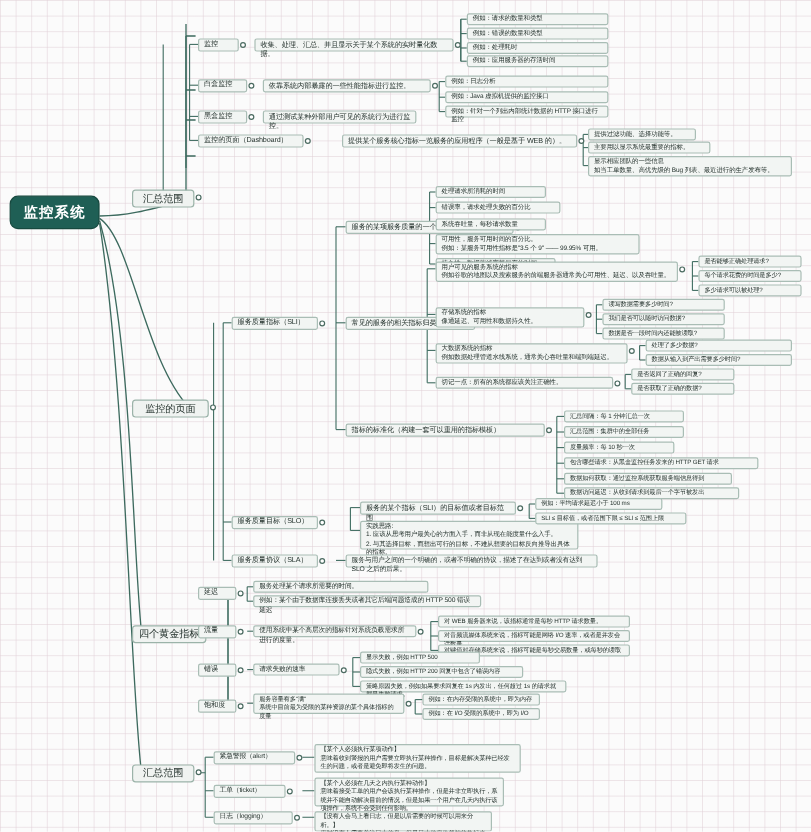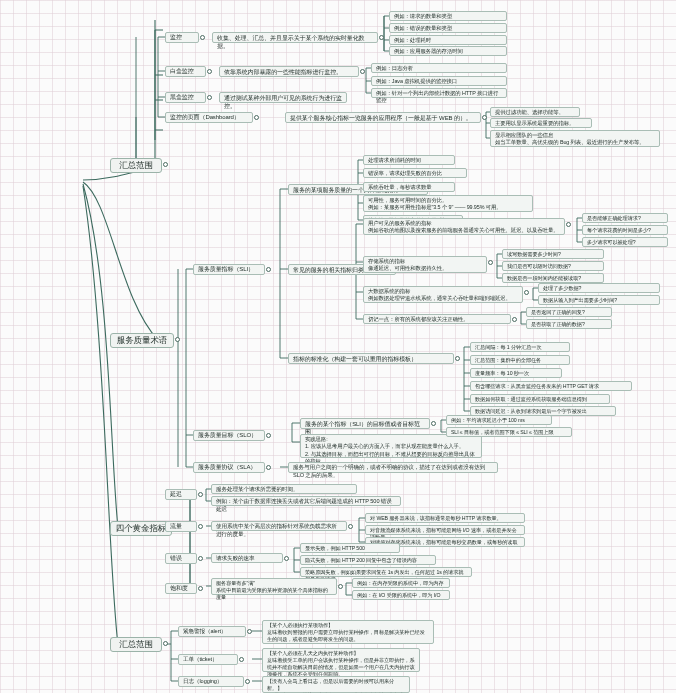--- a/index.html
+++ b/index.html
@@ -170,20 +170,21 @@
       <path d="M346,583 H352" fill="none" stroke="#3c6a5e" stroke-width="0.9"></path>
       <path d="M346,595 H352" fill="none" stroke="#3c6a5e" stroke-width="0.9"></path>
       <path d="M206,586 H211" fill="none" stroke="#3c6a5e" stroke-width="0.9"></path>
       <path d="M171,631 V681" fill="none" stroke="#3c6a5e" stroke-width="0.9"></path>
       <path d="M171,631 H178" fill="none" stroke="#3c6a5e" stroke-width="0.9"></path>
       <path d="M171,659 H178" fill="none" stroke="#3c6a5e" stroke-width="0.9"></path>
       <path d="M171,681 H178" fill="none" stroke="#3c6a5e" stroke-width="0.9"></path>
       <path d="M164,644 H171" fill="none" stroke="#3c6a5e" stroke-width="0.9"></path>
       <path d="M252,631 H262 M252,659 H262 M252,681 H262" fill="none" stroke="#3c6a5e" stroke-width="0.9"></path>
     </svg>
+<div class="node root" style="left: 8px; top: 163px; width: 75px; font-size: 12px; height: 28px;">监控系统</div>
     <div class="node lvl1" style="left: 110px; top: 158px; width: 52px; font-size: 8.5px; height: 15px;">汇总范围</div>
     <div class="dot" style="left: 163px; top: 162px;"></div>
     <div class="node lvl2" style="left: 165px; top: 32px; width: 34px; font-size: 6px; height: 11px;">监控</div>
     <div class="dot" style="left: 200px; top: 35px;"></div>
     <div class="node lvl2" style="left: 165px; top: 66px; width: 41px; font-size: 6px; height: 11px;">白盒监控</div>
     <div class="dot" style="left: 207px; top: 69px;"></div>
     <div class="node lvl2" style="left: 165px; top: 92px; width: 41px; font-size: 6px; height: 11px;">黑盒监控</div>
     <div class="dot" style="left: 207px; top: 95px;"></div>
     <div class="node lvl2" style="left: 165px; top: 112px; width: 88px; font-size: 6px; height: 11px;">监控的页面（Dashboard）</div>
     <div class="dot" style="left: 254px; top: 115px;"></div>
@@ -198,21 +199,21 @@
     <div class="node lvl4" style="left: 389px; top: 23px; width: 118px; font-size: 5.4px; height: 10px;">例如：错误的数量和类型</div>
     <div class="node lvl4" style="left: 389px; top: 35px; width: 118px; font-size: 5.4px; height: 10px;">例如：处理耗时</div>
     <div class="node lvl4" style="left: 389px; top: 46px; width: 118px; font-size: 5.4px; height: 10px;">例如：应用服务器的存活时间</div>
     <div class="node lvl4" style="left: 371px; top: 63px; width: 136px; font-size: 5.4px; height: 10px;">例如：日志分析</div>
     <div class="node lvl4" style="left: 371px; top: 76px; width: 136px; font-size: 5.4px; height: 10px;">例如：Java 虚拟机提供的监控接口</div>
     <div class="node lvl4" style="left: 371px; top: 88px; width: 136px; font-size: 5.4px; height: 10px;">例如：针对一个列出内部统计数据的 HTTP 接口进行监控</div>
     <div class="node lvl4" style="left: 490px; top: 107px; width: 90px; font-size: 5.4px; height: 10px;">提供过滤功能、选择功能等。</div>
     <div class="node lvl4" style="left: 490px; top: 118px; width: 102px; font-size: 5.4px; height: 10px;">主要用以显示系统最重要的指标。</div>
     <div class="node lvl4 multi" style="left: 490px; top: 130px; width: 170px; font-size: 5.4px; height: 17px;">显示相应团队的一些信息
 如当工单数量、高优先级的 Bug 列表、最近进行的生产发布等。</div>
-    <div class="node lvl1" style="left: 110px; top: 333px; width: 64px; font-size: 8.5px; height: 15px;">服务质量术语</div>
+    <div class="node lvl1" style="left: 110px; top: 333px; width: 64px; font-size: 8.5px; height: 15px;">监控的页面</div>
     <div class="dot" style="left: 175px; top: 337px;"></div>
     <div class="node lvl2" style="left: 193px; top: 264px; width: 72px; font-size: 6px; height: 11px;">服务质量指标（SLI）</div>
     <div class="dot" style="left: 266px; top: 267px;"></div>
     <div class="node lvl2" style="left: 193px; top: 430px; width: 72px; font-size: 6px; height: 11px;">服务质量目标（SLO）</div>
     <div class="dot" style="left: 266px; top: 433px;"></div>
     <div class="node lvl2" style="left: 193px; top: 462px; width: 72px; font-size: 6px; height: 11px;">服务质量协议（SLA）</div>
     <div class="dot" style="left: 266px; top: 465px;"></div>
     <div class="node lvl3" style="left: 288px; top: 184px; width: 140px; font-size: 6px; height: 11px;">服务的某项服务质量的一个具体量化指标</div>
     <div class="dot" style="left: 429px; top: 187px;"></div>
     <div class="node lvl3" style="left: 288px; top: 264px; width: 108px; font-size: 6px; height: 11px;">常见的服务的相关指标归类</div>

